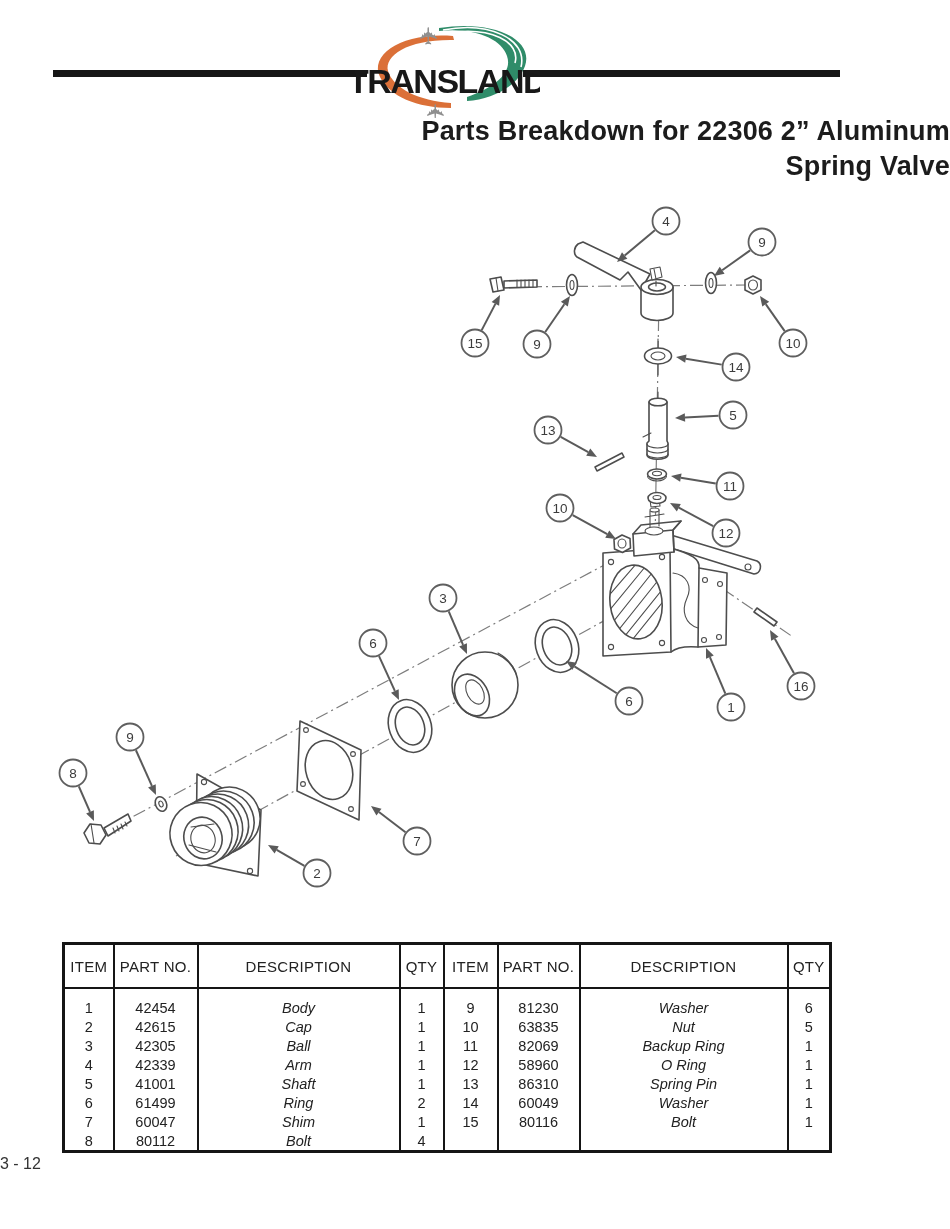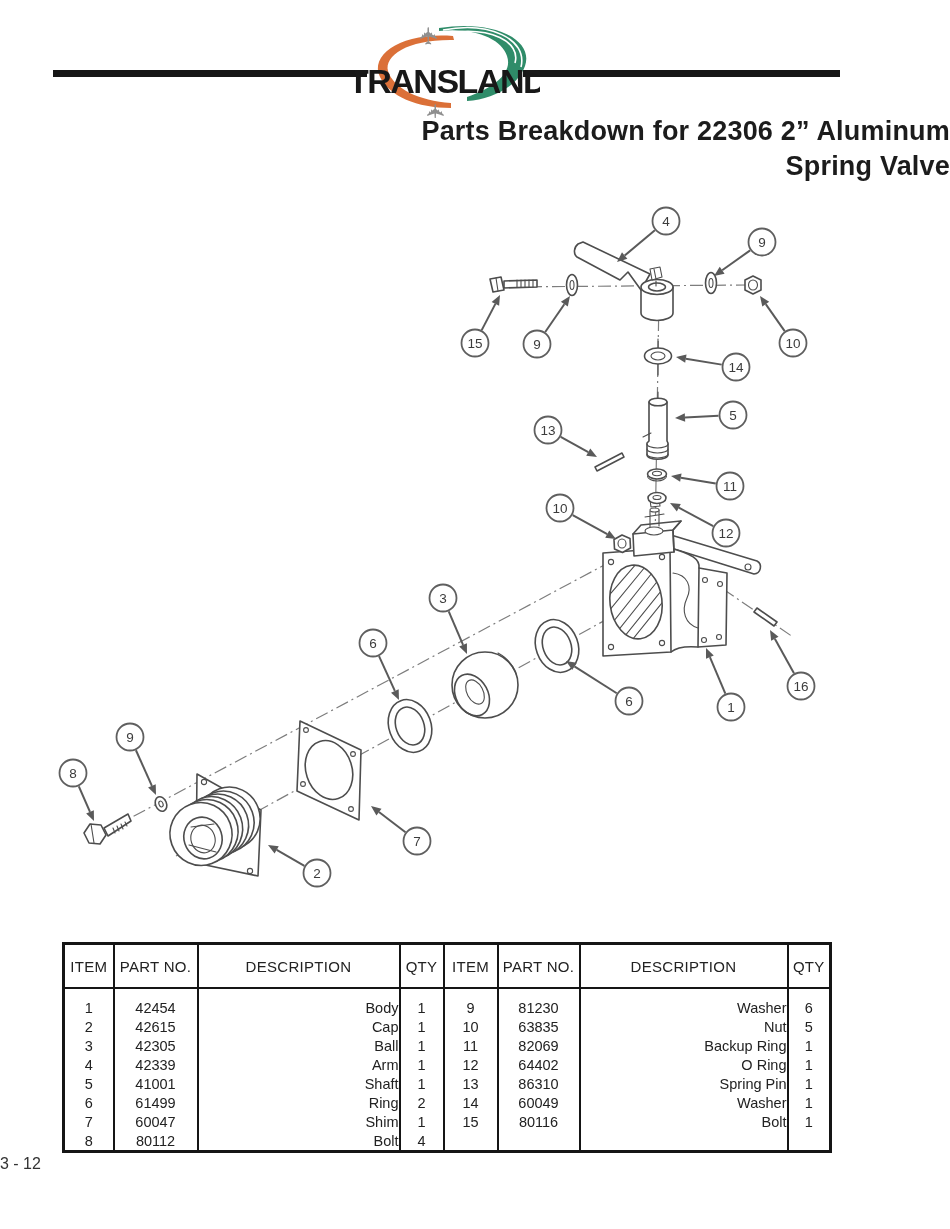--- a/index.html
+++ b/index.html
@@ -29,21 +29,21 @@
   table.parts{position:absolute;left:62px;top:942px;width:767px;height:206px;
               border-collapse:collapse;table-layout:fixed;border:3px solid #151515;
               color:#222;}
   table.parts th{border-left:2px solid #151515;border-right:2px solid #151515;
                  border-bottom:2px solid #151515;height:40px;font-size:15px;
                  font-weight:normal;letter-spacing:.3px;margin-left:40px;}
   table.parts td{border-left:2px solid #151515;border-right:2px solid #151515;
                  font-size:14.5px;height:19px;padding:0;vertical-align:middle;}
   table.parts tbody tr:first-child td{padding-top:9px;}
   td.c-item,td.c-qty,td.c-part{text-align:center;}
-  td.c-desc{text-align:right;padding-left:11px;}
+  td.c-desc{text-align:center;padding-left:11px;font-style:italic;}
   tr.filler td{height:auto;}
   
   .footer{position:absolute;top:1155px;left:0;width:890px;
           font-size:16px;color:#333;}
 </style>
 </head>
 <body>
 
 <div class="page">
 
@@ -413,21 +413,21 @@
           <td class="c-part">82069</td>
           <td class="c-desc">Backup Ring</td>
           <td class="c-qty">1</td>
         </tr>
         <tr>
           <td class="c-item">4</td>
           <td class="c-part">42339</td>
           <td class="c-desc">Arm</td>
           <td class="c-qty">1</td>
           <td class="c-item">12</td>
-          <td class="c-part">64402</td>
+          <td class="c-part">58960</td>
           <td class="c-desc">O Ring</td>
           <td class="c-qty">1</td>
         </tr>
         <tr>
           <td class="c-item">5</td>
           <td class="c-part">41001</td>
           <td class="c-desc">Shaft</td>
           <td class="c-qty">1</td>
           <td class="c-item">13</td>
           <td class="c-part">86310</td>

